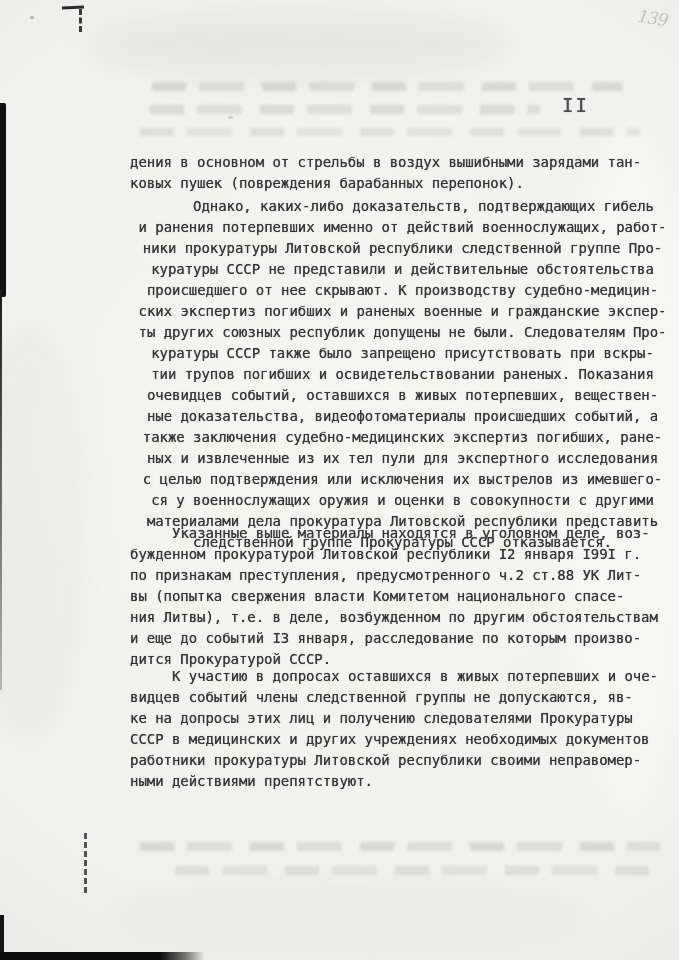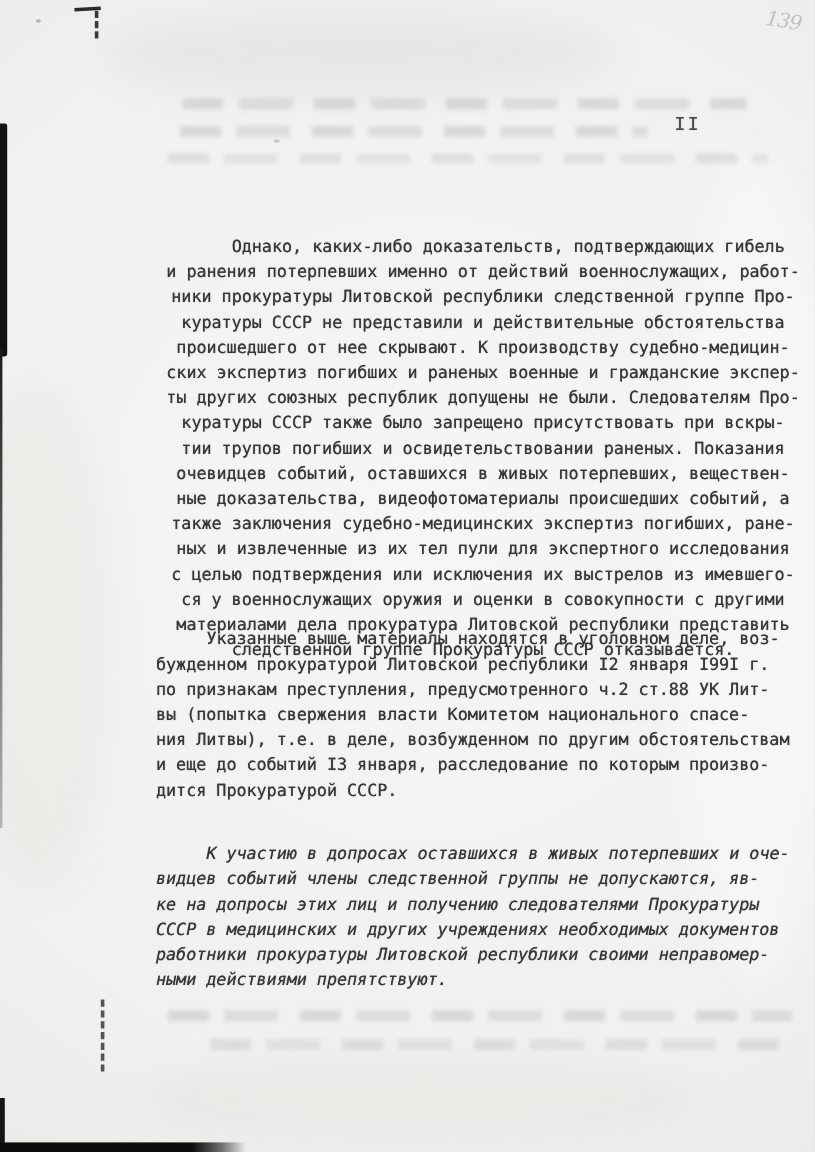--- a/index.html
+++ b/index.html
@@ -40,40 +40,40 @@
   .corner-mark{position:absolute;left:62px;top:6px;width:22px;height:26px;}
   .corner-mark .bar{position:absolute;left:0;top:0;width:22px;height:3px;background:#2b2b2b;transform:rotate(-3deg);}
   .corner-mark .tail{position:absolute;left:17px;top:3px;width:0;height:23px;border-left:3px dashed #3a3a3a;}
   .pen-mark{position:absolute;left:84px;top:833px;width:0;height:60px;border-left:3px dashed #383838;opacity:.85;}
   .speck1{position:absolute;left:30px;top:16px;width:4px;height:3px;background:rgba(70,70,70,.35);border-radius:50%;}
   .speck2{position:absolute;left:228px;top:116px;width:5px;height:3px;background:rgba(90,90,90,.25);border-radius:50%;}
 
   
   .pagenum{
     position:absolute;left:562px;top:94px;
-    font-size:15px;color:#4c4c4c;letter-spacing:2px;
+    font-size:19px;color:#4c4c4c;letter-spacing:2px;
     text-shadow:0 0 0.7px rgba(60,60,60,0.8);
   }
   .corner-note{
     position:absolute;left:638px;top:8px;
     font-family:"DejaVu Serif","Liberation Serif",serif;
     font-style:italic;font-size:17px;color:rgba(60,60,60,0.26);
     transform:rotate(9deg);letter-spacing:-1px;
   }
   .para{
     position:absolute;left:130px;width:545px;
     font-size:14px;line-height:21px;color:#363636;
     white-space:pre;letter-spacing:-0.05px;
     text-shadow:0 0 0.7px rgba(55,55,55,0.85);
   }
   .para.indent{text-indent:42px;}
   .p1{top:152px;}
   .p2{top:196px;text-align:center;}
   .p3{top:523px;}
-  .p4{top:702px;font-style:italic;}
+  .p4{top:666px;}
 </style>
 </head>
 <body>
 
 <div class="page">
 
   <div class="blotch b1"></div>
   <div class="blotch b2"></div>
   <div class="blotch b3"></div>
   <div class="blotch b4"></div>
@@ -93,20 +93,22 @@
     <div class="tail"></div>
   </div>
   <div class="pen-mark"></div>
   <div class="speck1"></div>
   <div class="speck2"></div>
 
   <div class="corner-note">139</div>
 
   <div class="pagenum">II</div>
 
+  <div class="para p1">дения в основном от стрельбы в воздух вышибными зарядами тан-
+ковых пушек (повреждения барабанных перепонок).</div>
   <div class="para p2 indent">Однако, каких-либо доказательств, подтверждающих гибель
 и ранения потерпевших именно от действий военнослужащих, работ-
 ники прокуратуры Литовской республики следственной группе Про-
 куратуры СССР не представили и действительные обстоятельства
 происшедшего от нее скрывают. К производству судебно-медицин-
 ских экспертиз погибших и раненых военные и гражданские экспер-
 ты других союзных республик допущены не были. Следователям Про-
 куратуры СССР также было запрещено присутствовать при вскры-
 тии трупов погибших и освидетельствовании раненых. Показания
 очевидцев событий, оставшихся в живых потерпевших, веществен-

